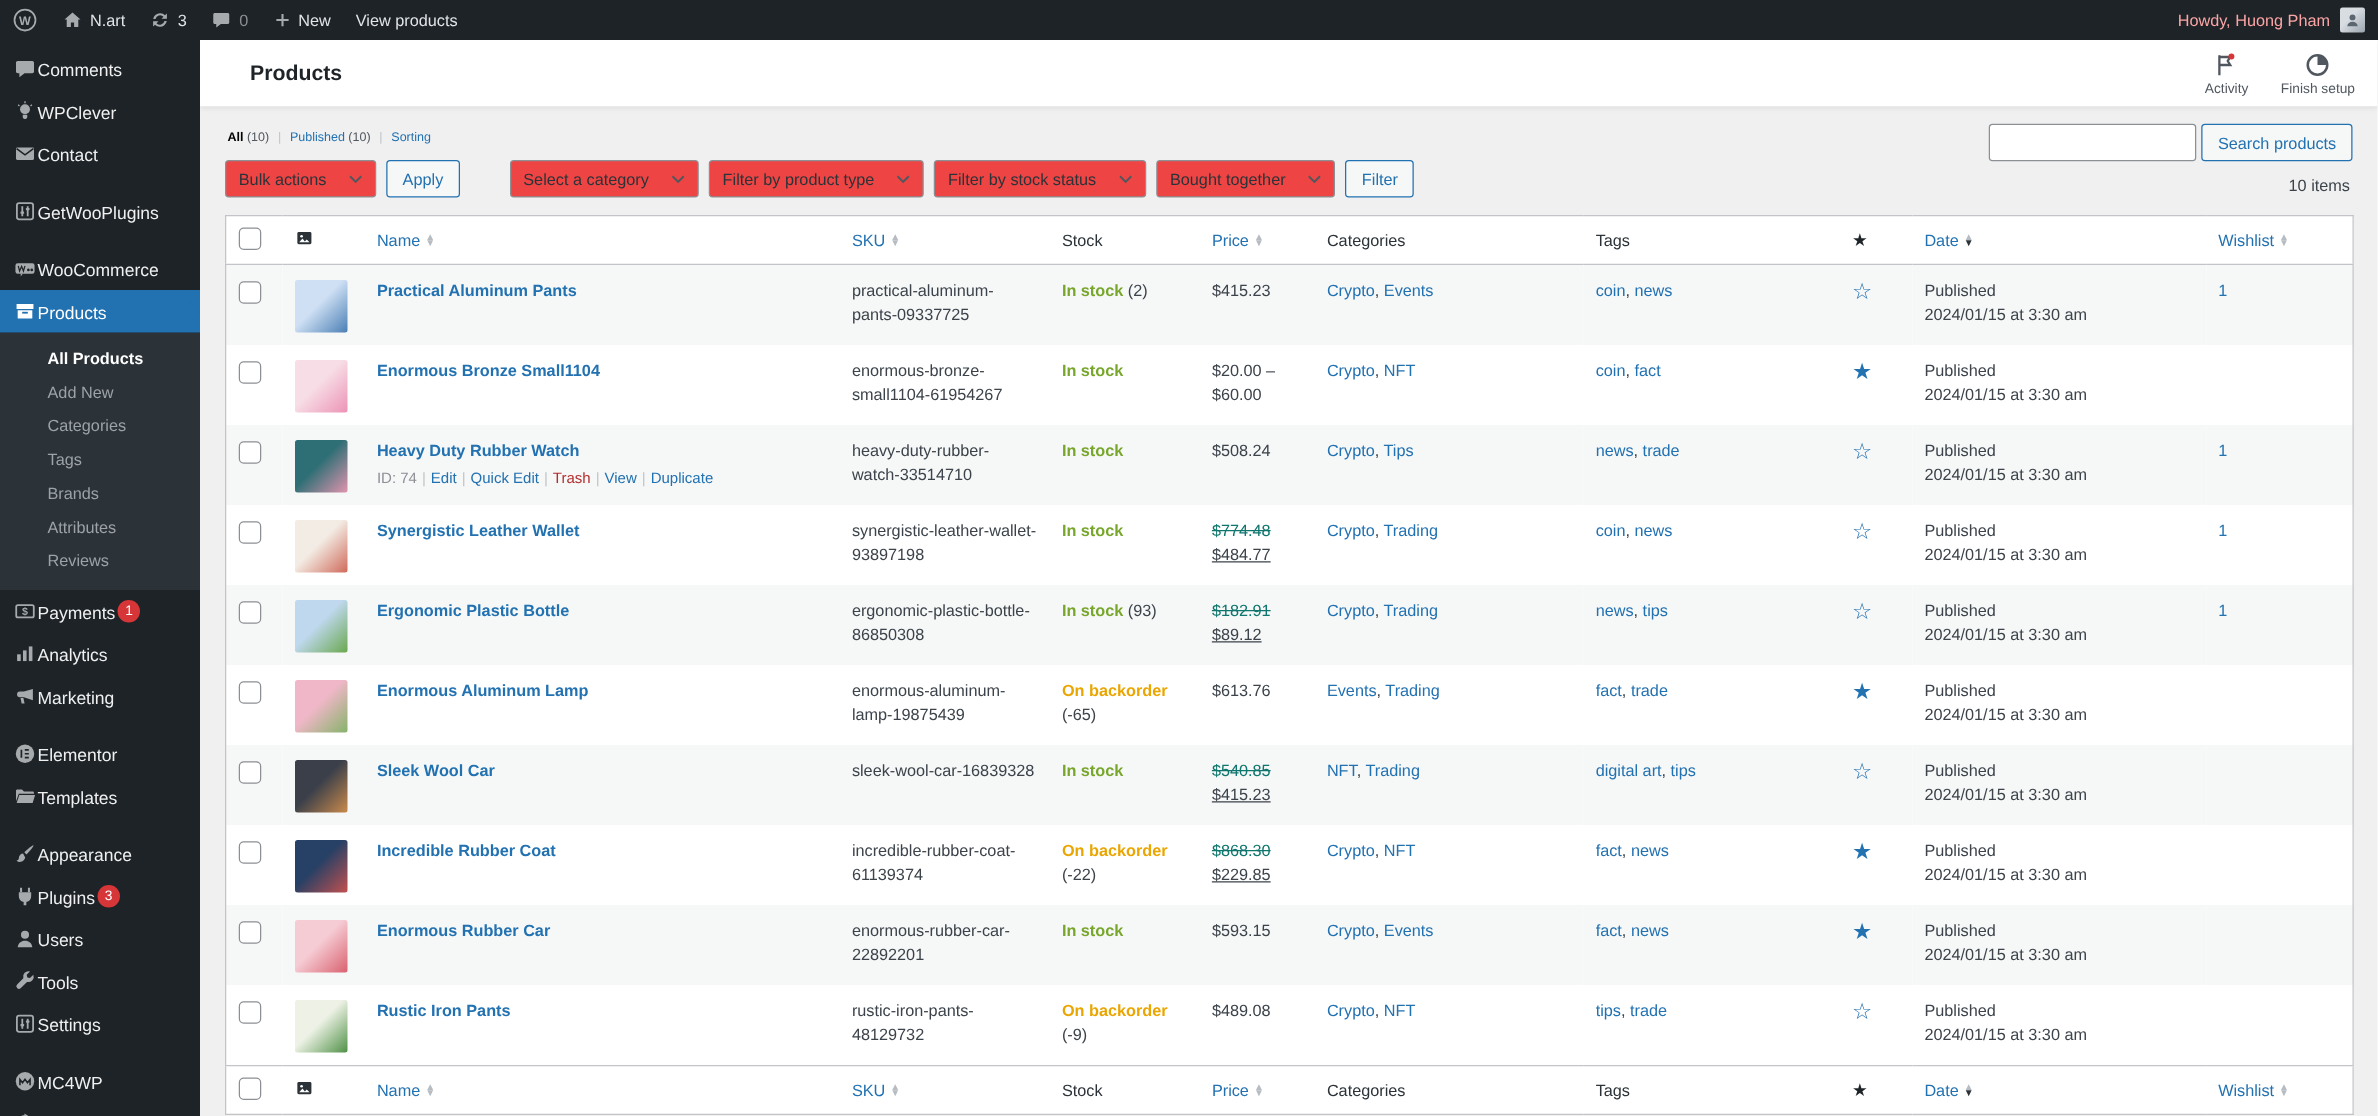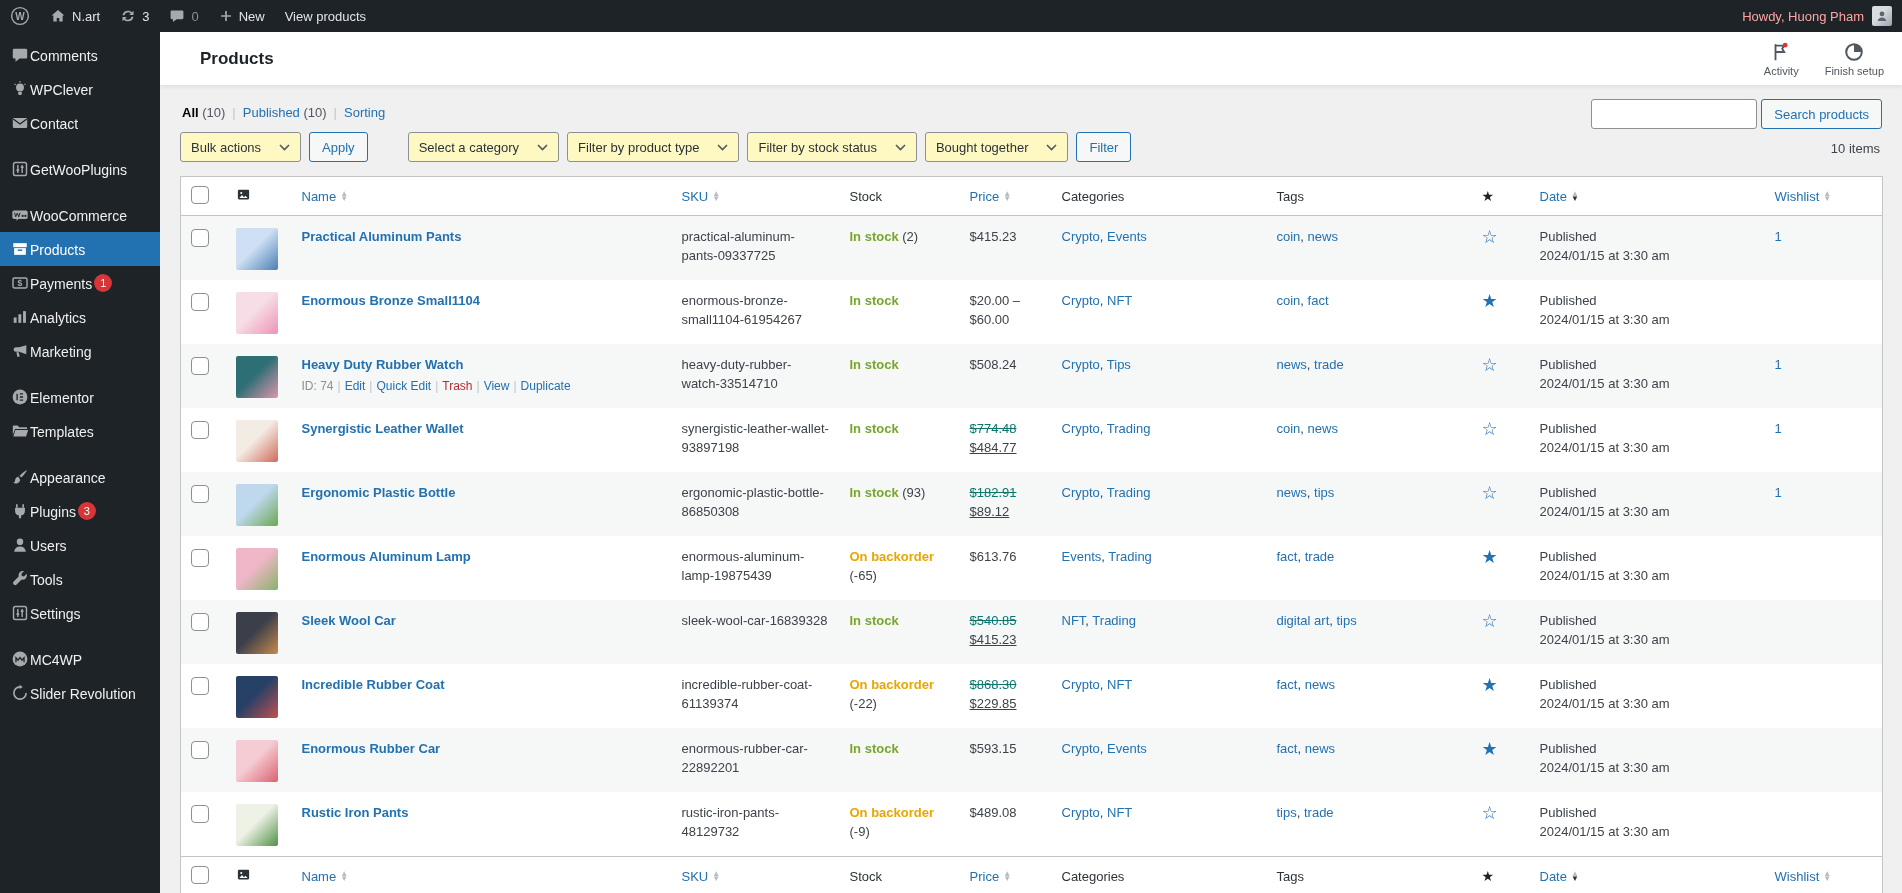--- a/index.html
+++ b/index.html
@@ -40,29 +40,29 @@
   
   .main { margin-left:160px; padding-top:32px; }
   .page-header { height:53px; background:#fff; display:flex; align-items:center; justify-content:space-between;
     padding:0 18px 0 40px; box-shadow:0 2px 4px rgba(0,0,0,.07); position:relative; z-index:5; }
   .page-title { font-size:17px; font-weight:bold; color:#1d2327; }
   .header-actions { display:flex; gap:26px; }
   .h-action { display:flex; flex-direction:column; align-items:center; gap:2px; font-size:11px; color:#50575e; cursor:pointer; }
 
   .content { padding:14px 20px 0; position:relative; }
   .list-top { position:relative; }
-  .views { font-size:13px; padding:6px 0 2px 2px; color:#50575e; }
+  .views { font-size:10px; padding:6px 0 2px 2px; color:#50575e; }
   .views .view-link { cursor:pointer; }
   .views .view-current { color:#000; font-weight:bold; }
   .views .view-blue { color:#2271b1; }
   .views .count { color:#50575e; font-weight:normal; }
   .views .vsep { color:#c3c4c7; margin:0 7px; }
 
   .toolbar { display:flex; align-items:center; gap:8px; margin-top:10px; }
-  .sel { height:30px; background:#fef9c3; border:1px solid #8c8f94; border-radius:3px; display:inline-flex;
+  .sel { height:30px; background:#ef4444; border:1px solid #8c8f94; border-radius:3px; display:inline-flex;
     align-items:center; gap:18px; padding:0 10px; font-size:13px; color:#2c3338; cursor:pointer; white-space:nowrap; }
   .btn { height:30px; background:#f6f7f7; border:1px solid #2271b1; border-radius:3px; color:#2271b1;
     font-size:13px; padding:0 12px; cursor:pointer; font-family:inherit; }
   .gap { width:8px; }
 
   .search-box { position:absolute; top:0; right:0; display:flex; gap:4px; }
   .search-input { width:166px; height:30px; border:1px solid #8c8f94; border-radius:3px; padding:0 8px; font-size:13px; font-family:inherit; background:#fff; }
   .items-count-top { position:absolute; top:42px; right:2px; font-size:13px; color:#3c434a; }
 
   
@@ -201,20 +201,31 @@
       <li class="item active">
         <span class="icon">
           <svg viewBox="0 0 20 20" width="18" height="18">
             <path fill="currentColor" d="M2.5 3.5h15V8h-15z"></path>
             <path fill="currentColor" d="M3.5 9h13v7.5h-13z"></path>
             <rect x="7.5" y="10.5" width="5" height="1.6" fill="#2271b1"></rect>
           </svg>
         </span>
         <span>Products</span>
       </li>
+      <li>
+        <ul class="submenu">
+          <li class="subitem current">All Products</li>
+          <li class="subitem ">Add New</li>
+          <li class="subitem ">Categories</li>
+          <li class="subitem ">Tags</li>
+          <li class="subitem ">Brands</li>
+          <li class="subitem ">Attributes</li>
+          <li class="subitem ">Reviews</li>
+        </ul>
+      </li>
       <li class="item ">
         <span class="icon">
           <svg viewBox="0 0 20 20" width="18" height="18">
             <rect x="2.2" y="4.5" width="15.6" height="11" rx="1.5" fill="none" stroke="currentColor" stroke-width="1.6"></rect>
             <text x="10" y="13.6" font-size="9.5" font-weight="bold" text-anchor="middle" fill="currentColor">$</text>
           </svg>
         </span>
         <span>Payments</span>
         <span class="badge">1</span>
       </li>

